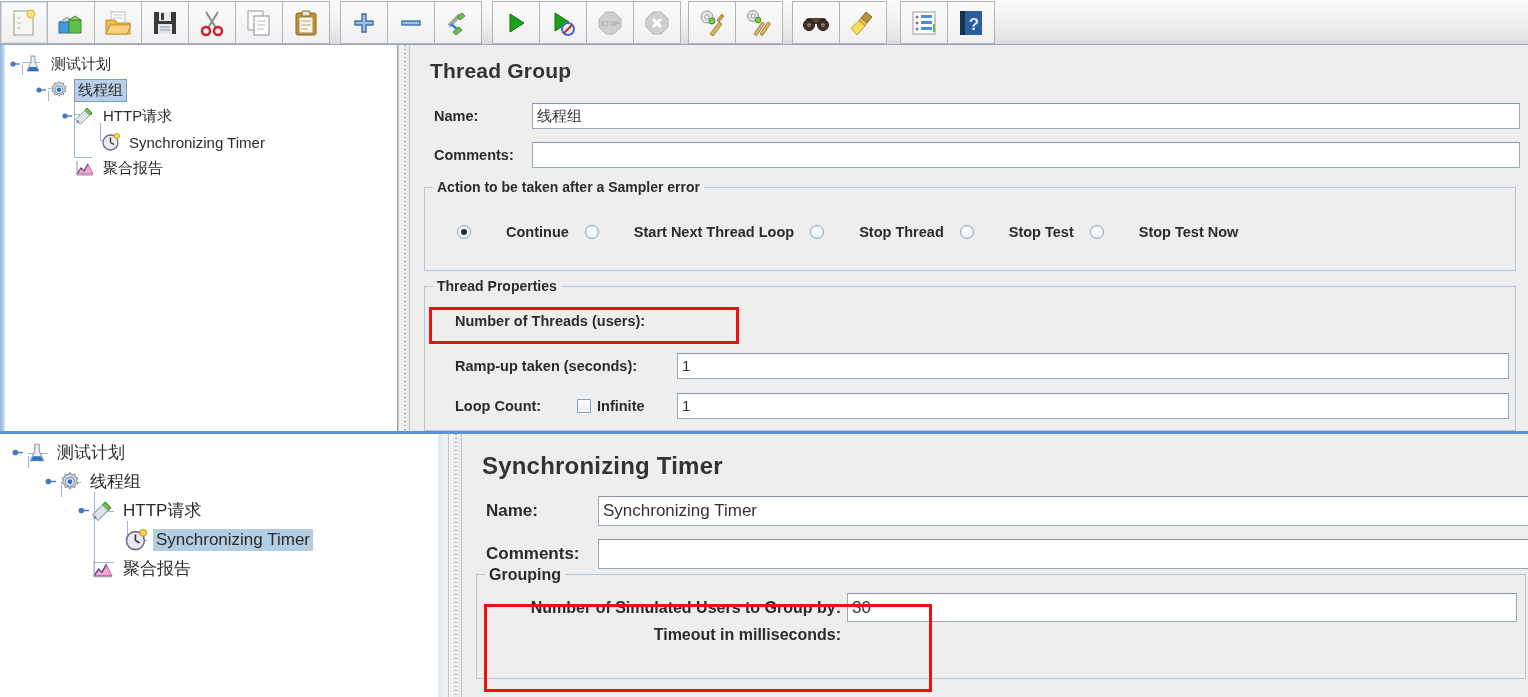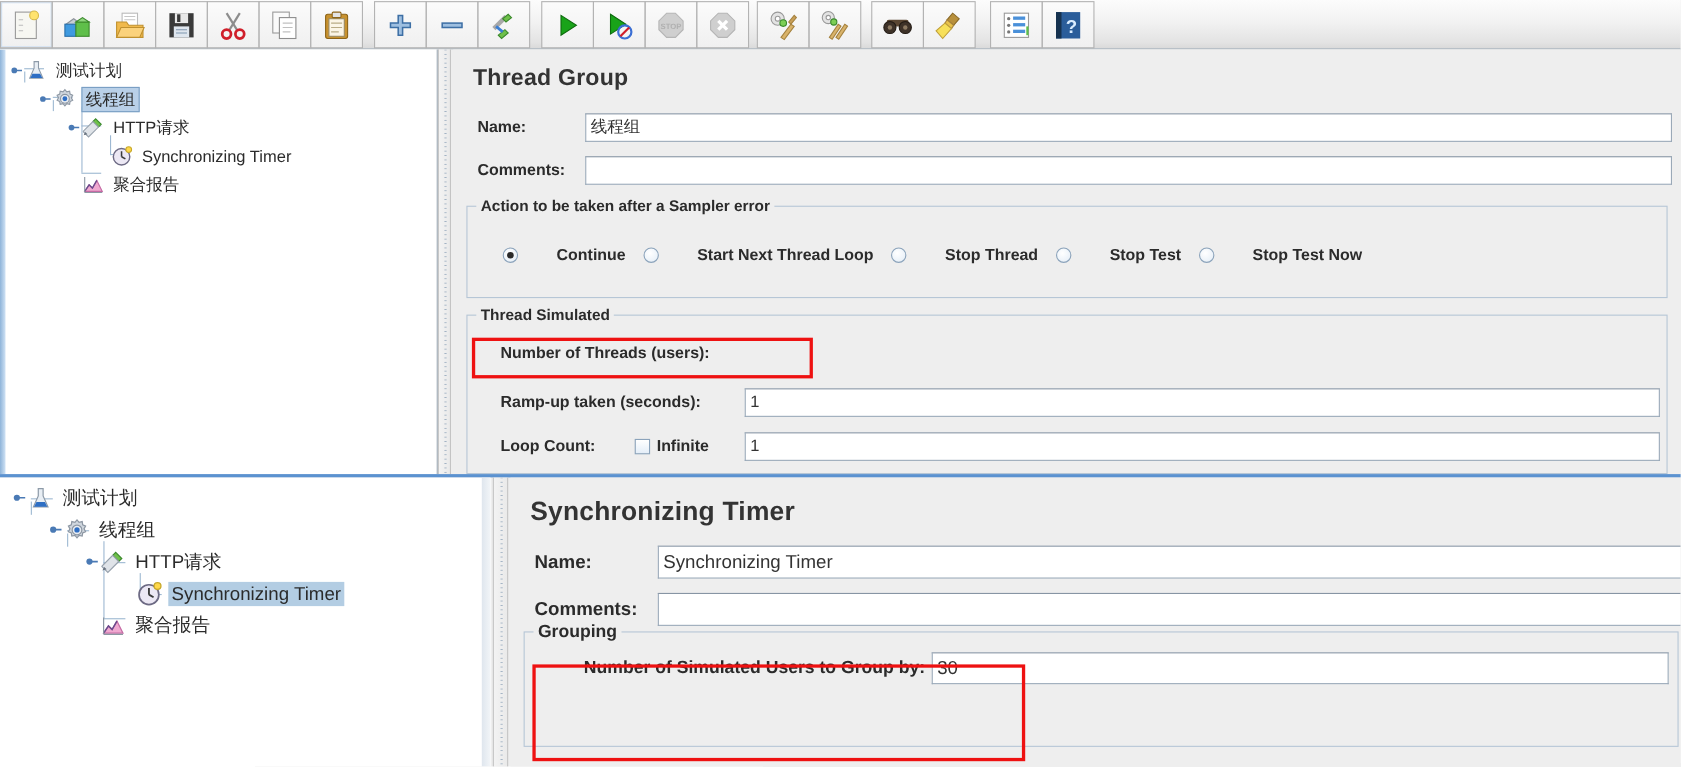--- a/index.html
+++ b/index.html
@@ -466,21 +466,21 @@
               <span class="rlabel">Stop Test</span>
             </span>
             <span class="radio">
               <span class="dot"></span>
               <span class="rlabel">Stop Test Now</span>
             </span>
           </div>
         </div>
 
         <div class="groupbox" style="left:12px; top:241px; width:1092px; height:145px;">
-          <span class="groupbox-title">Thread Simulated</span>
+          <span class="groupbox-title">Thread Properties</span>
 
           <div class="field-row" style="position:absolute; left:22px; top:26px; width:1060px;">
             <span class="field-label" style="width:222px;">Number of Threads (users):</span>
           </div>
 
           <div class="field-row" style="position:absolute; left:22px; top:66px; width:1060px;">
             <span class="field-label" style="width:222px;">Ramp-up taken (seconds):</span>
             <span class="txtinput" style="width:832px;">1</span>
           </div>
 
@@ -612,20 +612,21 @@
 
       <div class="groupbox-b" style="left:12px; top:140px; width:1050px; height:105px;">
         <span class="gt" style="font-size:16px;">Grouping</span>
 
         <div class="field-row" style="position:absolute; left:10px; top:18px; width:1030px;">
           <span class="field-label" style="width:352px; font-size:16px; text-align:right; padding-right:6px;">Number of Simulated Users to Group by:</span>
           <span class="txtinput" style="width:670px; height:29px; line-height:27px; font-size:17px;">30</span>
         </div>
 
         <div class="field-row" style="position:absolute; left:10px; top:51px; width:1030px;">
+          <span class="field-label" style="width:352px; font-size:16px; text-align:right; padding-right:6px;">Timeout in milliseconds:</span>
         </div>
       </div>
 
       <div class="redbox" style="left:20px; top:170px; width:448px; height:88px;"></div>
     </div>
   </div>
 
 </div>
 
 </body></html>

